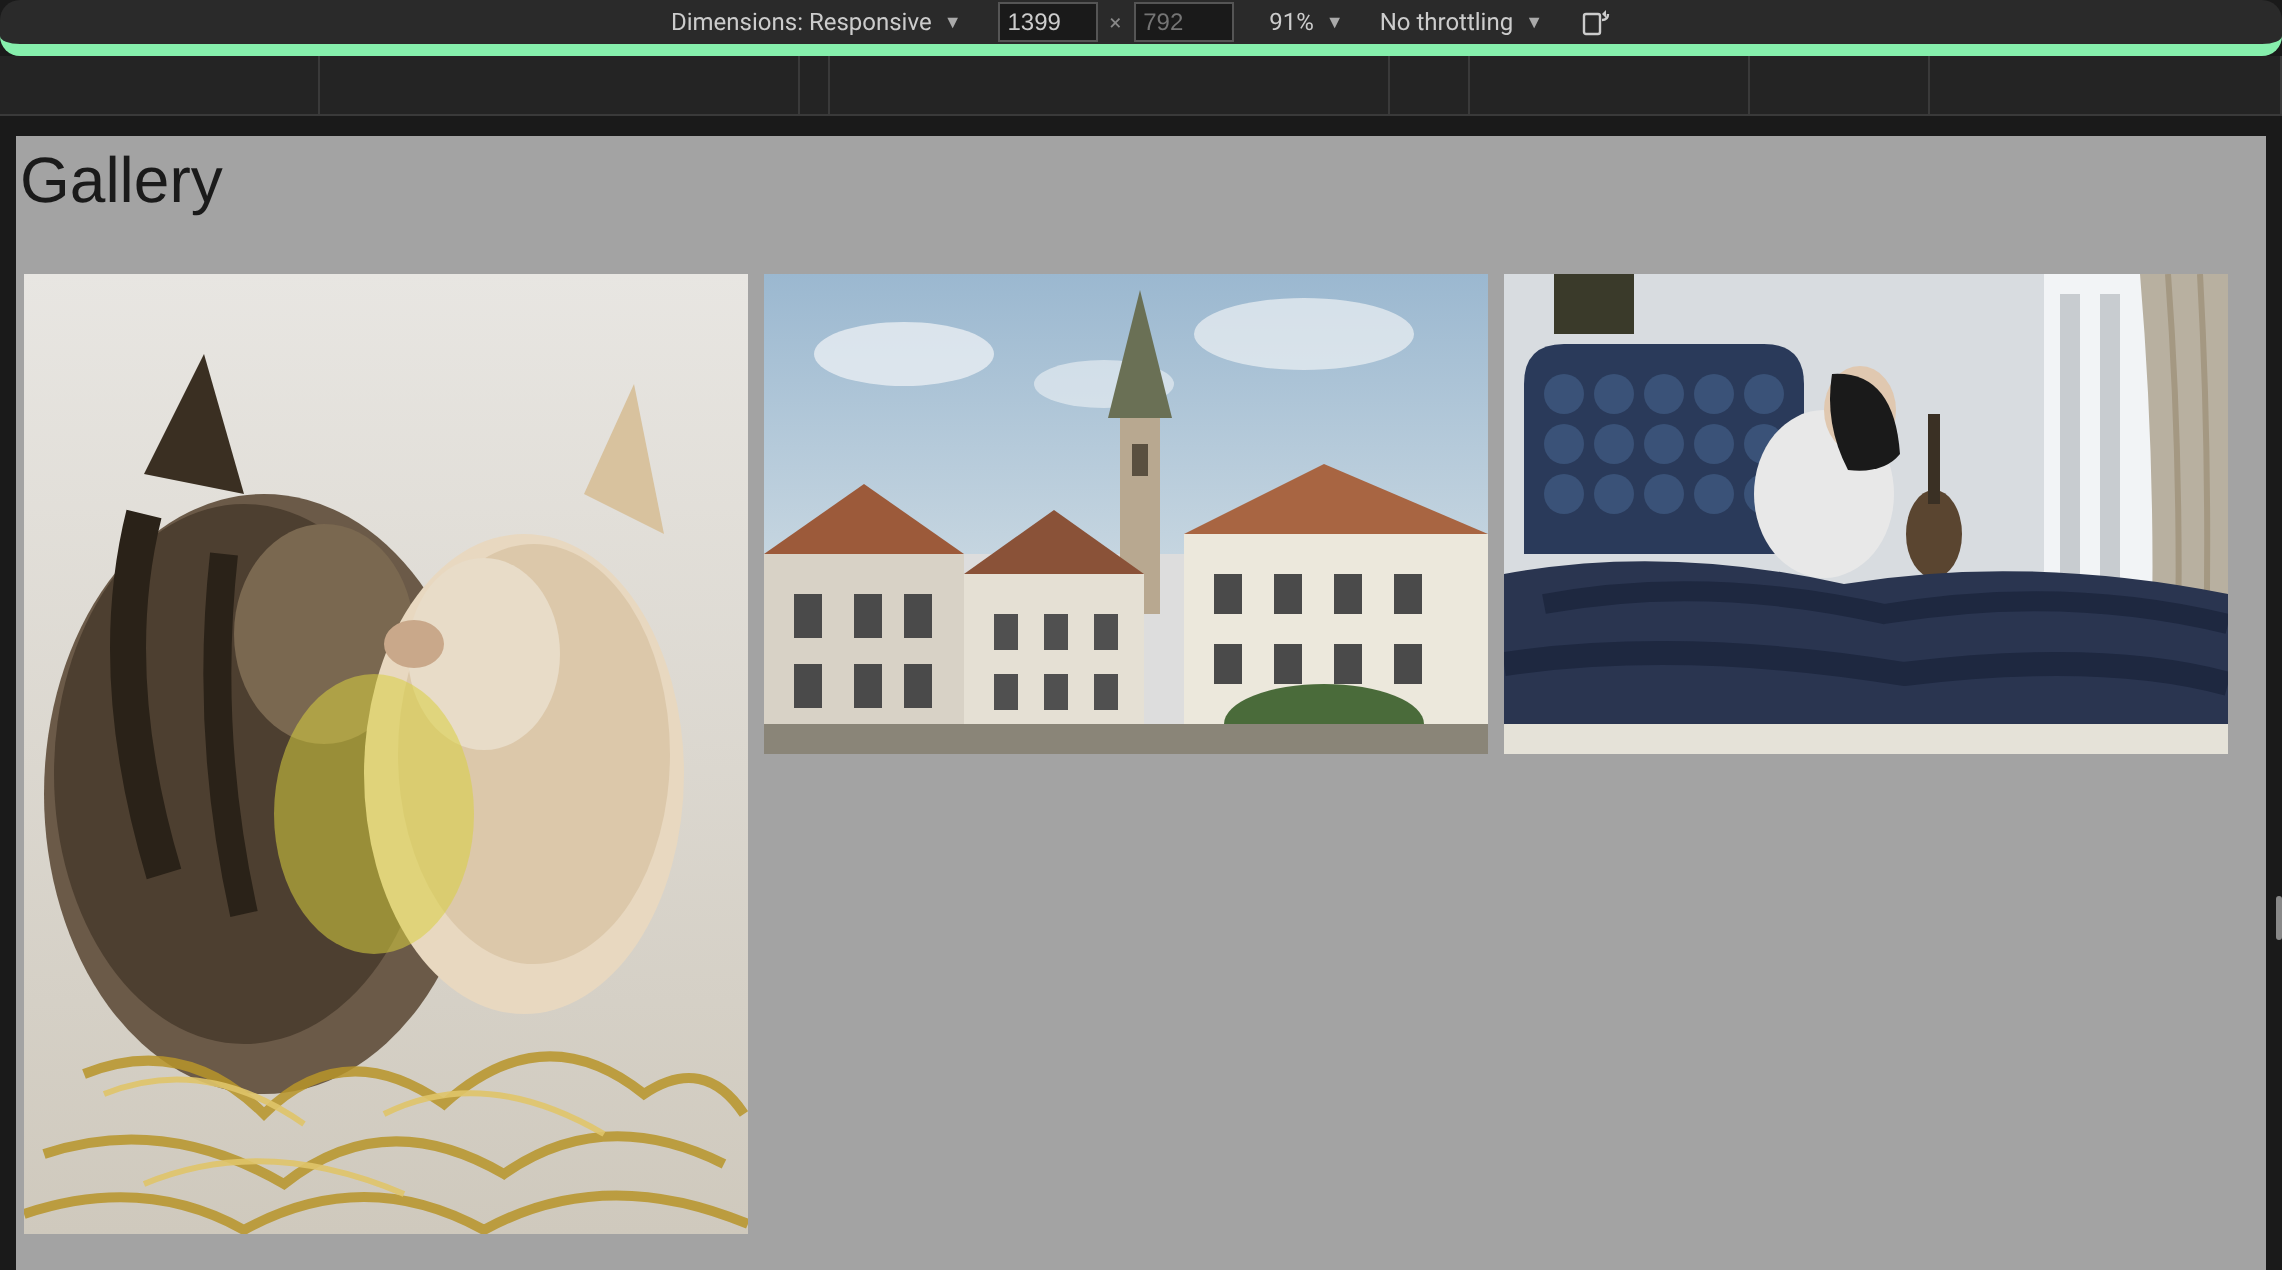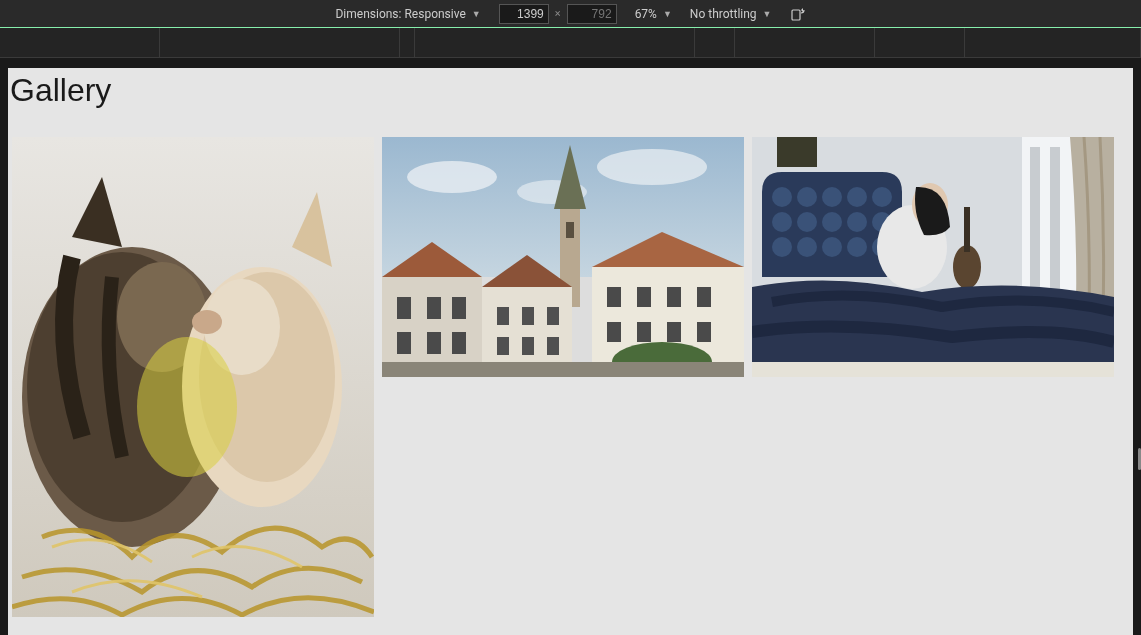--- a/index.html
+++ b/index.html
@@ -18,37 +18,38 @@
     
     .devtools-toolbar {
       background: #2a2a2a;
       height: 28px;
       display: flex;
       align-items: center;
       justify-content: center;
       gap: 18px;
       color: #ccc;
       font-size: 12px;
-      border-bottom: 1px solid #86efac;
+      border-bottom: 6px solid #86efac;
+      border-radius: 10px;
     }
     .toolbar-item {
       display: flex;
       align-items: center;
       gap: 6px;
     }
     .dropdown-item {
       cursor: pointer;
     }
     .dim-input {
       background: #1a1a1a;
       border: 1px solid #555;
       color: #ccc;
       width: 50px;
       height: 20px;
-      text-align: right;
+      text-align: left;
       font-size: 12px;
       padding: 0 4px;
     }
     .dim-input.readonly {
       color: #fdba74;
     }
     .dim-separator {
       color: #888;
       font-size: 11px;
     }
@@ -75,21 +76,21 @@
     }
     
     
     .viewport-wrapper {
       background: #1a1a1a;
       height: calc(100% - 58px);
       padding: 10px 8px 0 8px;
       position: relative;
     }
     .viewport {
-      background: #e5e5e5;
+      background: #a3a3a3;
       width: 100%;
       height: 100%;
       overflow: hidden;
       position: relative;
     }
     
     
     .page-title {
       font-size: 32px;
       font-weight: 400;
@@ -143,21 +144,21 @@
   <div class="toolbar-item dropdown-item">
     <span>Dimensions: Responsive</span>
     <span class="caret-down">▼</span>
   </div>
   <div class="toolbar-item">
     <input class="dim-input" type="text" value="1399" style="">
     <span class="dim-separator">×</span>
     <input class="dim-input readonly" type="text" placeholder="792" style="">
   </div>
   <div class="toolbar-item dropdown-item">
-    <span>67%</span>
+    <span>91%</span>
     <span class="caret-down">▼</span>
   </div>
   <div class="toolbar-item dropdown-item">
     <span>No throttling</span>
     <span class="caret-down">▼</span>
   </div>
   <div class="toolbar-item">
     <svg class="rotate-icon" viewBox="0 0 16 16">
       <rect x="2" y="4" width="8" height="10" rx="1" fill="none" stroke="#ccc" stroke-width="1.2"></rect>
       <path d="M11 4 L13 2 L13 6 Z" fill="#ccc"></path>

